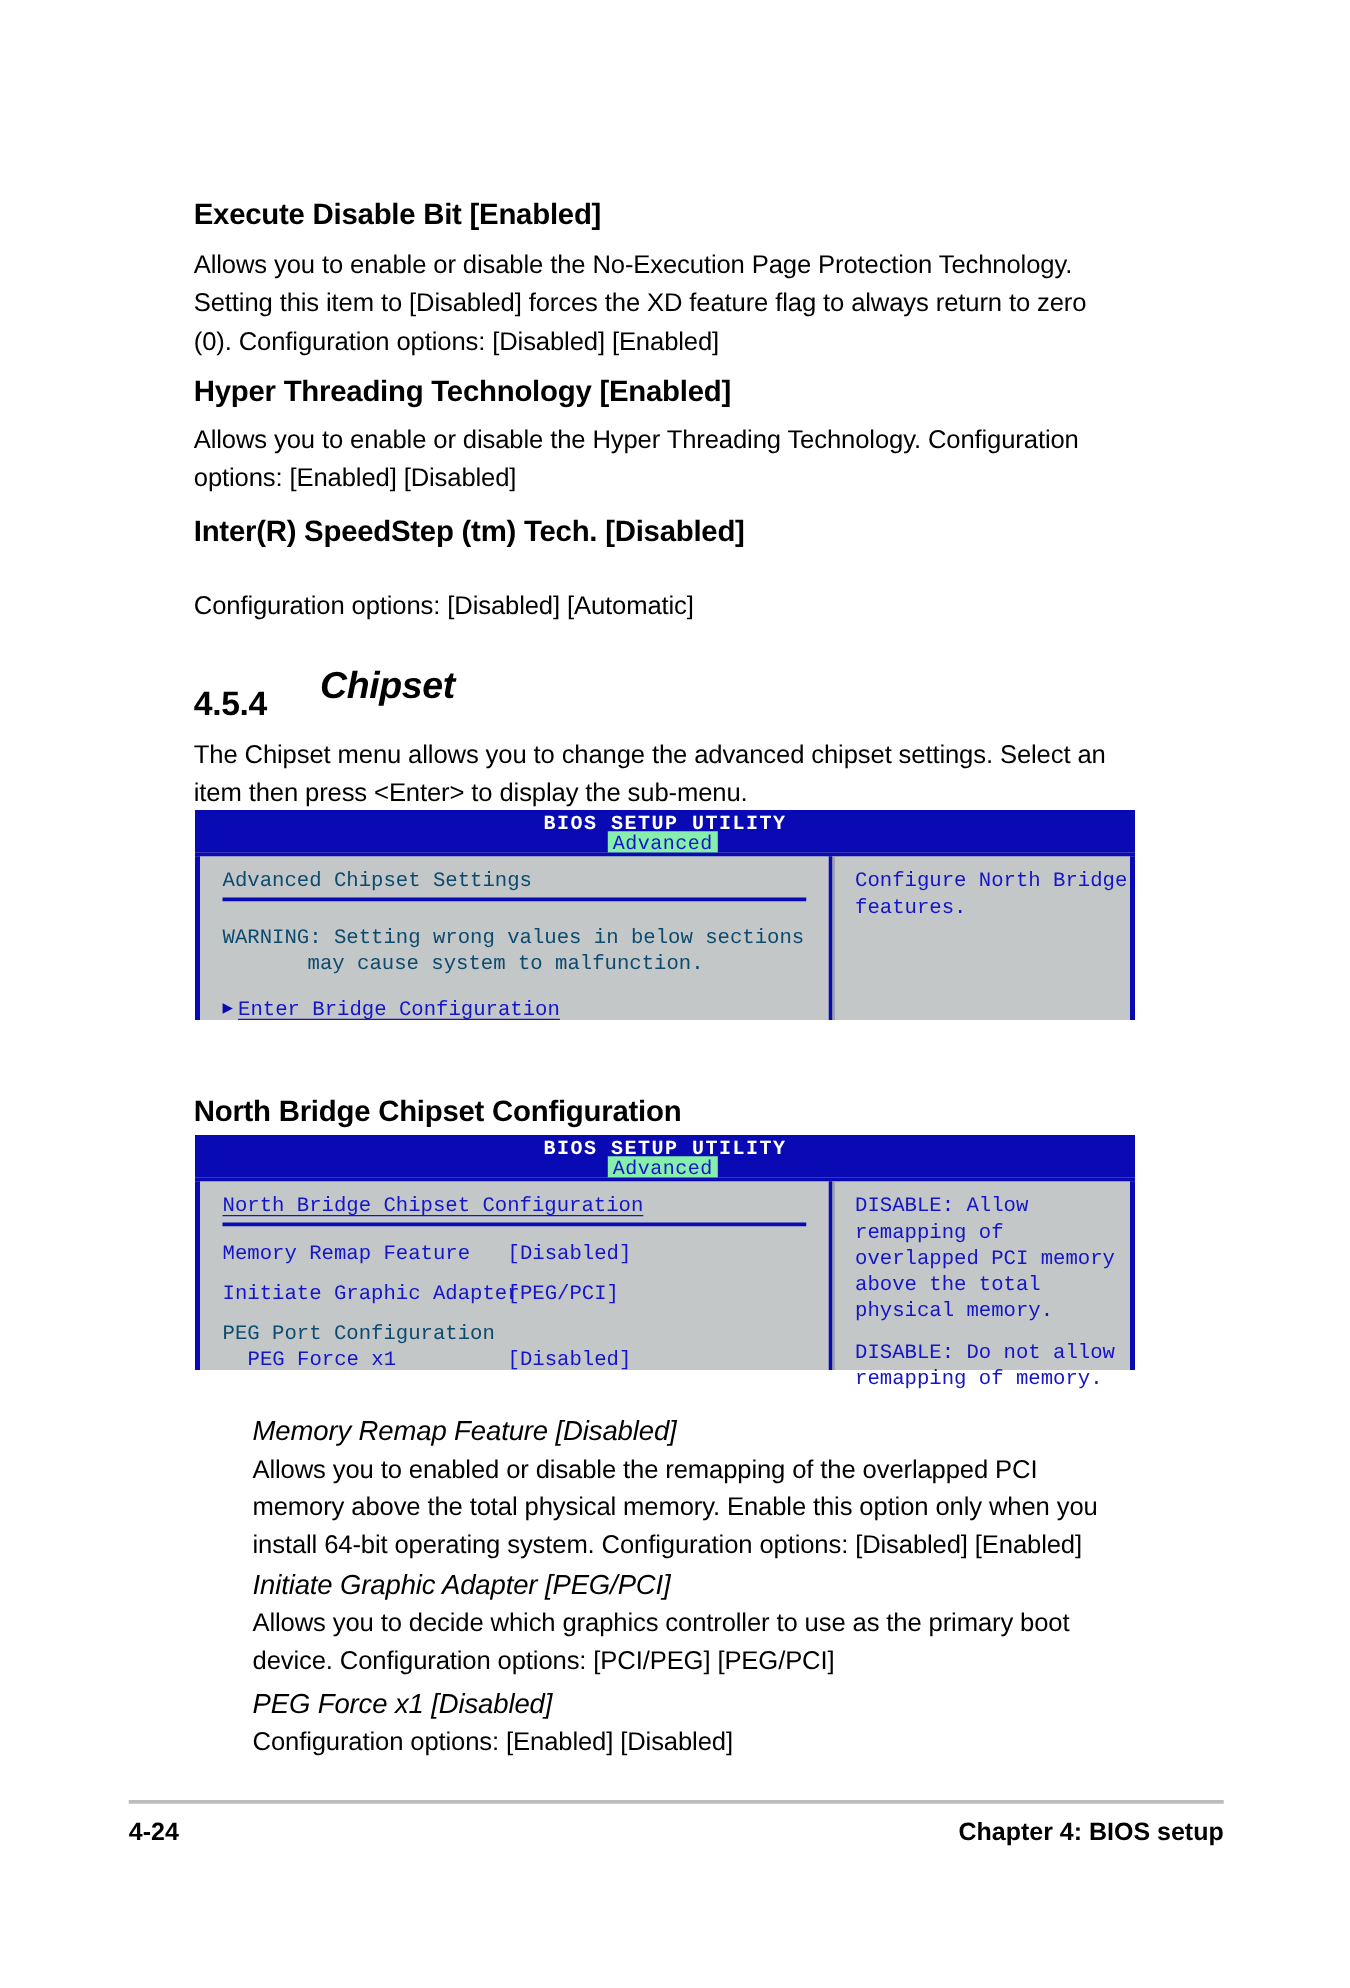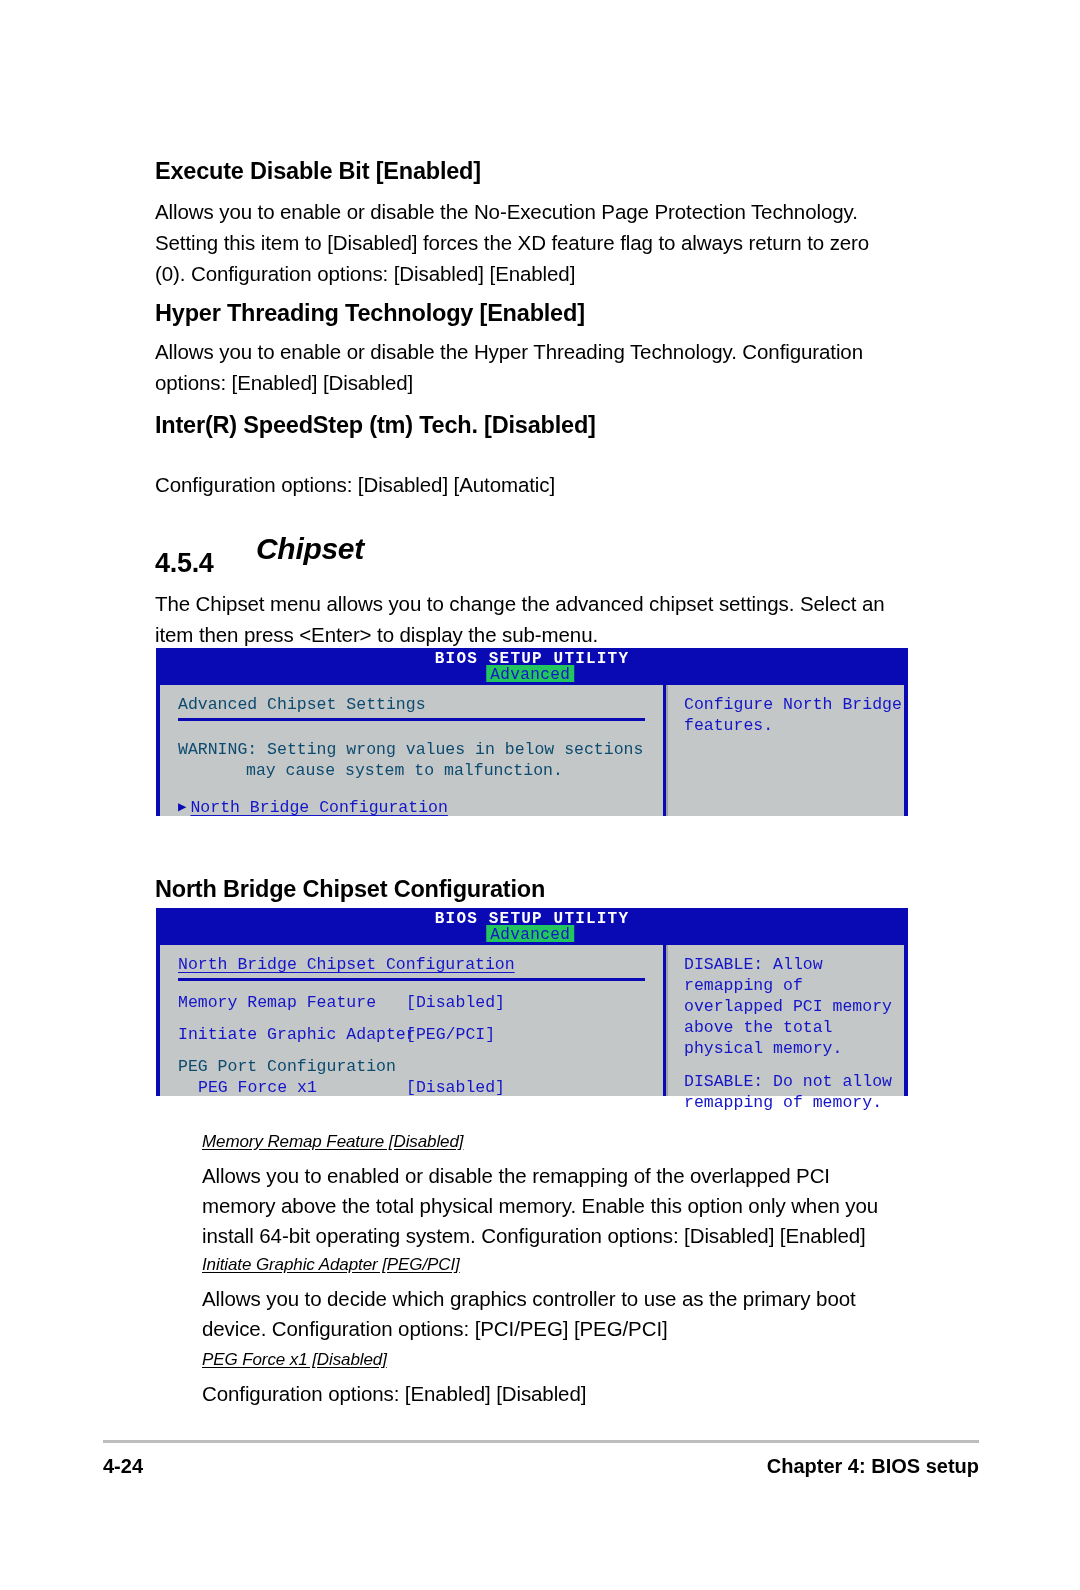--- a/index.html
+++ b/index.html
@@ -54,23 +54,22 @@
   }
   .sub-head {
     position: absolute;
     font-size: 23.5px;
     font-weight: bold;
     letter-spacing: -0.2px;
     white-space: nowrap;
   }
   .ital-head {
     position: absolute;
-    font-size: 17px;
+    font-size: 22px;
     font-style: italic;
-    text-decoration: underline;
     text-underline-offset: 2px;
     letter-spacing: -0.1px;
     white-space: nowrap;
   }
   .indent-text {
     position: absolute;
     font-size: 20.5px;
     line-height: 30px;
     letter-spacing: -0.1px;
   }
@@ -97,21 +96,21 @@
     color: #ffffff;
     font-size: 16px;
     letter-spacing: 1.2px;
     font-weight: bold;
   }
   .bios-tab {
     position: absolute;
     top: 17px;
     left: 50%;
     transform: translateX(-52%);
-    background: #22c55e;
+    background: #86efac;
     color: #1414c8;
     font-size: 16px;
     padding: 0 4px;
     letter-spacing: 0.4px;
     line-height: 20px;
   }
   .bios-body {
     position: relative;
     display: flex;
     border-top: 3px solid #0a0ab4;
@@ -206,21 +205,21 @@
     <div class="bios-body">
       <div class="bios-left" style="width:510px;">
         <div class="bios-line black">Advanced Chipset Settings</div>
         <div class="rule-blue" style="width:467px;"></div>
         <div style="height:18px;"></div>
         <div class="bios-line black">WARNING: Setting wrong values in below sections</div>
         <div class="bios-line black" style="padding-left:68px;">may cause system to malfunction.</div>
         <div style="height:16px;"></div>
         <div class="bios-line" style="display:flex; align-items:center;">
           <span class="tri">▶</span>
-          <span class="blue" style="text-decoration:underline; text-underline-offset:3px;">North Bridge Configuration</span>
+          <span class="blue" style="text-decoration:underline; text-underline-offset:3px;">Enter Bridge Configuration</span>
         </div>
       </div>
       <div class="bios-right">
         <div class="bios-line blue">Configure North Bridge</div>
         <div class="bios-line blue">features.</div>
       </div>
     </div>
   </div>
 
   <div class="sub-head" style="left:155px; top:876px;">North Bridge Chipset Configuration</div>

